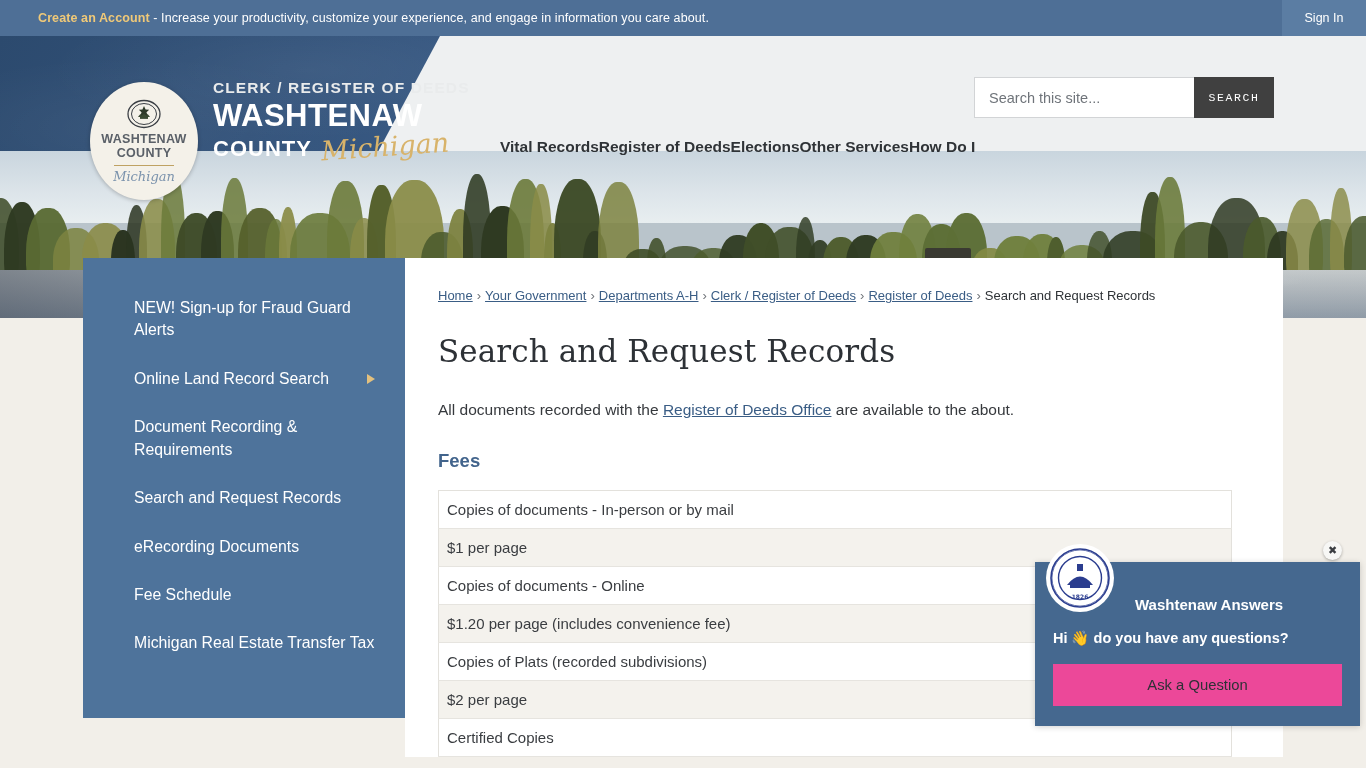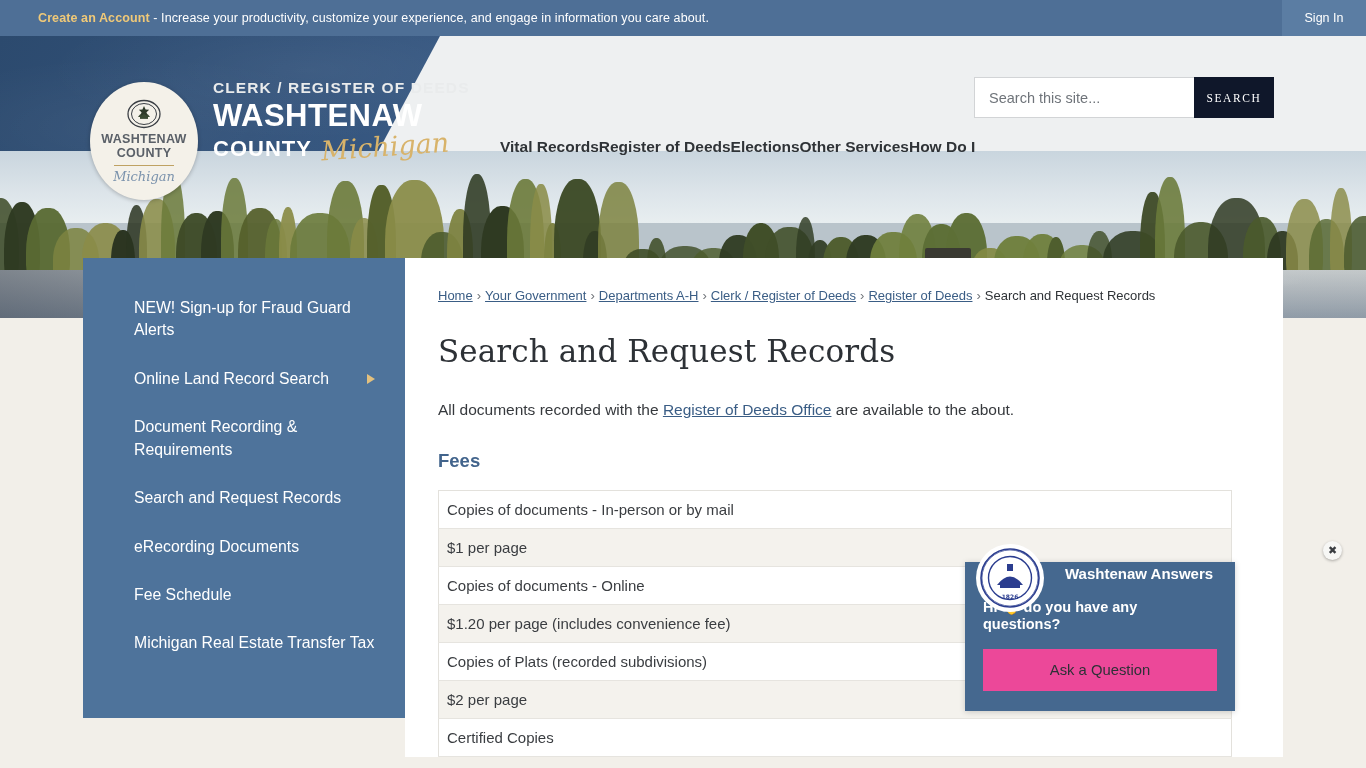--- a/index.html
+++ b/index.html
@@ -194,27 +194,27 @@
     background: #fff;
     padding: 16px 14px;
     font-size: 14.5px;
     color: #6a6f75;
     font-family: "Liberation Sans", sans-serif;
     outline: none;
   }
   .search-input::placeholder { color: #6f747a; }
   .search-btn {
     width: 80px;
-    background: #0f172a;
+    background: #404040;
     color: #fff;
     border: none;
     font-size: 11.5px;
     letter-spacing: 1.6px;
     cursor: pointer;
-    font-family: Liberation Serif, serif;
+    font-family: Liberation Mono, monospace;
   }
 
   
   .mainnav {
     position: absolute;
     left: 500px;
     right: 60px;
     top: 102px;
     display: flex;
     justify-content: flex-start;
@@ -365,25 +365,25 @@
     padding: 10px 10px 10px 8px;
     border-bottom: 1px solid #e6e4df;
     height: 35px;
   }
   .fee-table tr.alt td { background: #f4f2ed; }
   .fee-table tr.plain td { background: #ffffff; }
 
   
   .chat {
     position: absolute;
-    left: 965px;
+    left: 1035px;
     top: 562px;
-    width: 270px;
+    width: 325px;
     background: #45688f;
-    padding: 3px 18px 20px;
+    padding: 34px 18px 20px;
     z-index: 60;
     box-shadow: 0 1px 6px rgba(0,0,0,.18);
   }
   .chat-head {
     display: flex;
     align-items: center;
     gap: 14px;
     margin-bottom: 17px;
   }
   .chat-seal {

